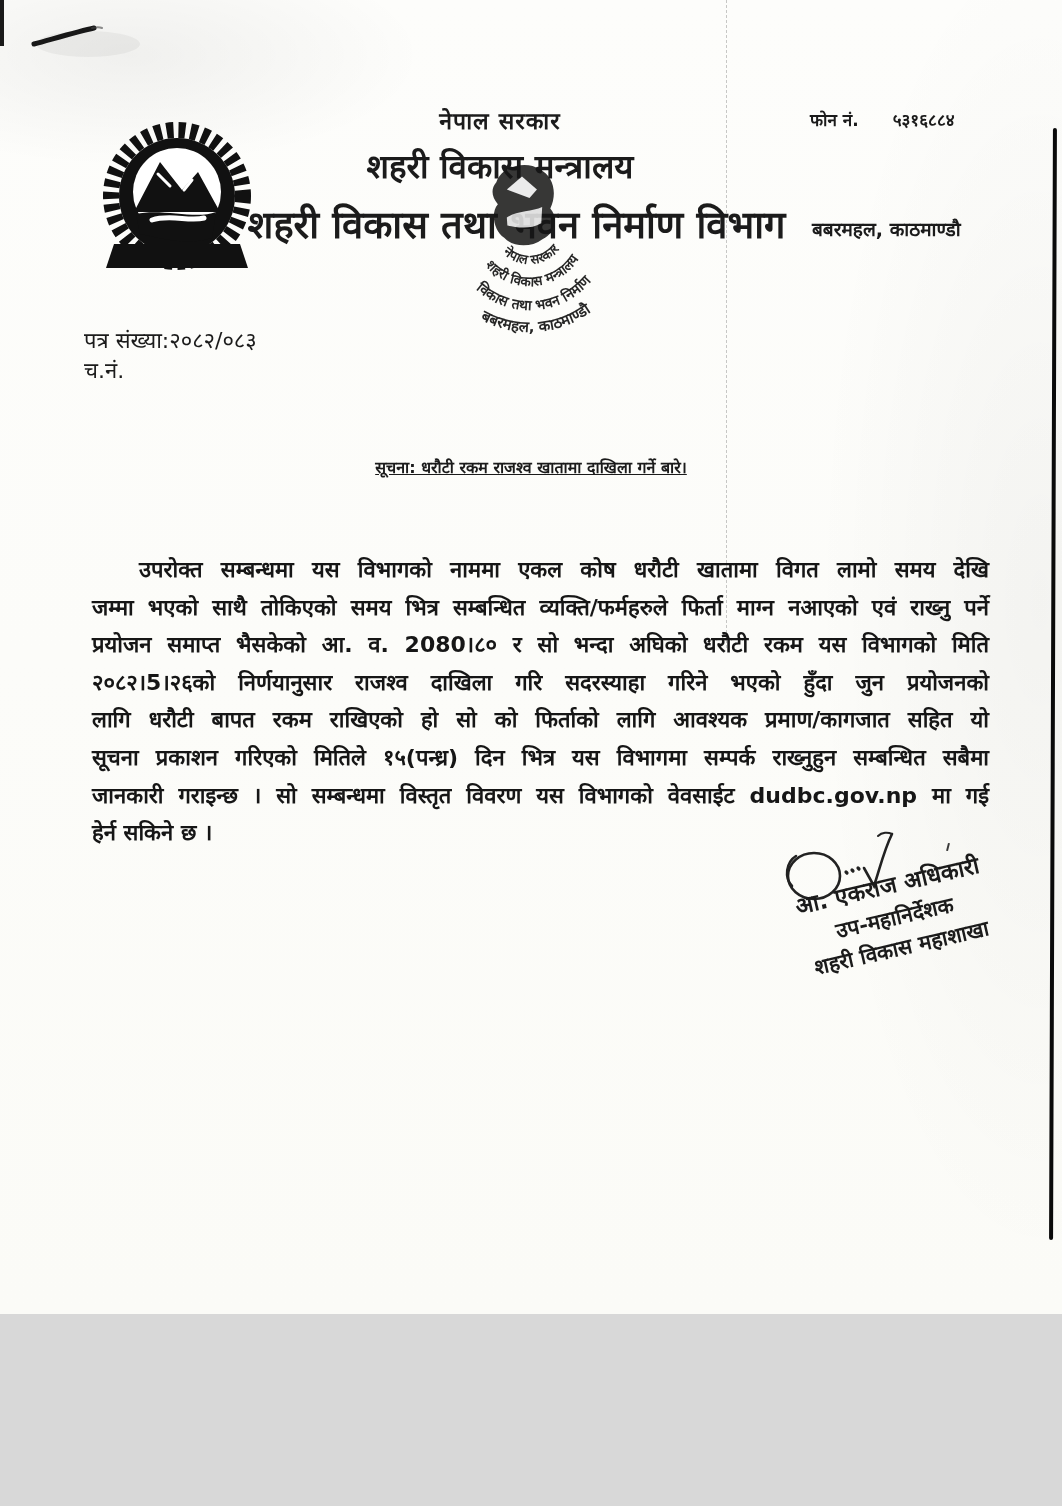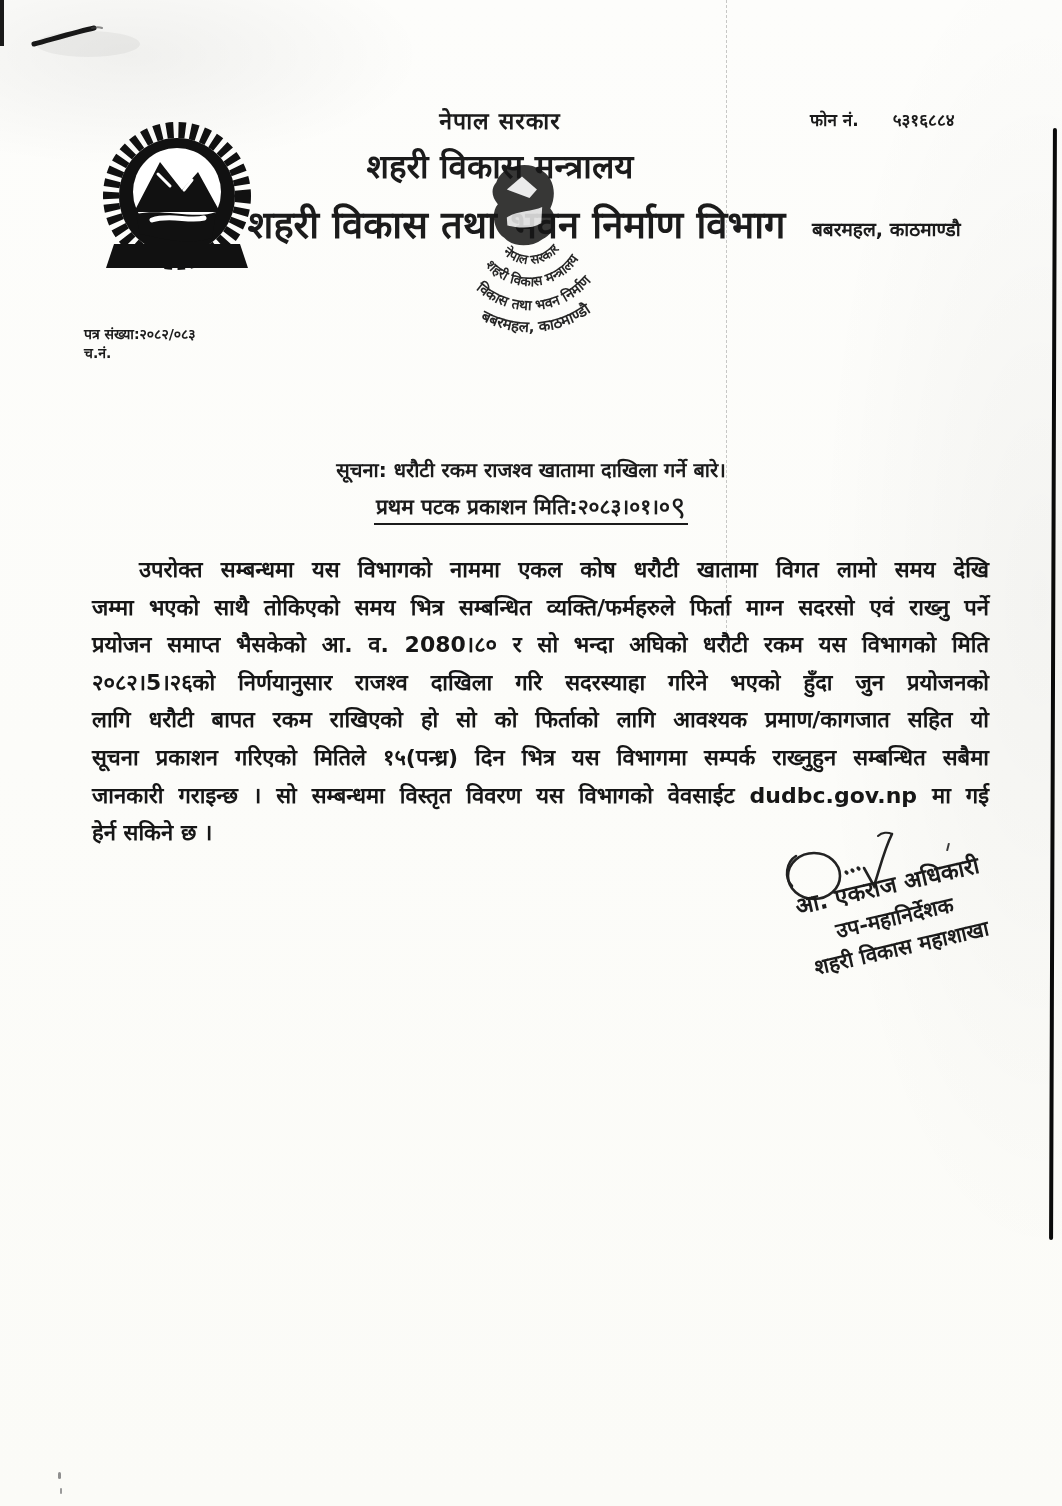--- a/index.html
+++ b/index.html
@@ -1,18 +1,18 @@
 <!DOCTYPE html>
 <html><head>
 <meta charset="utf-8">
 <style>
   html,body{margin:0;padding:0;background:#d8d8d8;}
   .page{
     position:relative;
-    width:1062px;height:1506px;
+    width:1062px;height:1314px;
     margin:0 auto;
     overflow:hidden;
     color:#1b1b1b;
     font-family:"DejaVu Sans","Liberation Sans",sans-serif;
     background:
       radial-gradient(ellipse 420px 160px at 130px 55px, rgba(0,0,0,0.05), transparent 70%),
       radial-gradient(ellipse 300px 900px at 1040px 600px, rgba(0,0,0,0.035), transparent 75%),
       linear-gradient(#fdfdfb,#fbfbf7);
   }
   
@@ -29,26 +29,26 @@
   .header .ministry{font-size:33px;margin-top:7px;}
   .header .dept{font-size:38px;margin-top:9px;padding-left:33px;}
   .phone-row{position:absolute;left:810px;top:108px;font-size:17px;font-weight:700;white-space:nowrap;}
   .phone-row .num{margin-left:28px;}
   .address{position:absolute;left:812px;top:216px;font-size:19px;font-weight:700;white-space:nowrap;}
 
   .emblem{position:absolute;left:92px;top:116px;}
   .stamp{position:absolute;left:415px;top:150px;opacity:.93;transform:rotate(-4deg);}
 
   
-  .meta{position:absolute;left:84px;top:324px;font-size:14px;font-weight:700;}
+  .meta{position:absolute;left:84px;top:324px;font-size:22px;font-weight:400;}
   .meta .chno{}
 
   
   .subject{position:absolute;left:0;top:456px;width:1062px;text-align:center;font-weight:700;}
-  .subject .title{font-size:20px;}
+  .subject .title{font-size:16px;text-decoration:underline;}
   .subject .pub{display:inline-block;margin-top:9px;font-size:21px;border-bottom:2px solid #1b1b1b;padding:0 2px 3px 2px;}
   .subject .pub .hand{font-size:31px;font-weight:400;display:inline-block;transform:translateY(4px);line-height:20px;}
 
   
   .letter-body{position:absolute;left:92px;top:551px;width:897px;font-size:22px;font-weight:700;color:#161616;}
   .bline{line-height:37.6px;text-align:justify;text-align-last:justify;white-space:normal;}
   .bline.first{text-indent:47px;}
   .bline.last{text-align:right;text-align-last:left;}
 
   
@@ -115,28 +115,25 @@
     </g>
   </svg>
 
   <div class="meta">
     <div class="ltrno">पत्र संख्या:२०८२/०८३</div>
     <div class="chno">च.नं.</div>
   </div>
 
   <div class="subject">
     <div class="title">सूचना: धरौटी रकम राजश्व खातामा दाखिला गर्ने बारे।</div>
-    <div>
-      <span class="pub"><span>प्रथम पटक प्रकाशन मिति:२०८३।०१।०</span><span class="hand">९</span></span>
-    </div>
   </div>
 
   <div class="letter-body">
     <div class="bline first">उपरोक्त सम्बन्धमा यस विभागको नाममा एकल कोष धरौटी खातामा विगत लामो समय देखि</div>
-    <div class="bline">जम्मा भएको साथै तोकिएको समय भित्र सम्बन्धित व्यक्ति/फर्महरुले फिर्ता माग्न सदरसो एवं राख्नु पर्ने</div>
+    <div class="bline">जम्मा भएको साथै तोकिएको समय भित्र सम्बन्धित व्यक्ति/फर्महरुले फिर्ता माग्न नआएको एवं राख्नु पर्ने</div>
     <div class="bline">प्रयोजन समाप्त भैसकेको आ. व. 2080।८० र सो भन्दा अघिको धरौटी रकम यस विभागको मिति</div>
     <div class="bline">२०८२।5।२६को निर्णयानुसार राजश्व दाखिला गरि सदरस्याहा गरिने भएको हुँदा जुन प्रयोजनको</div>
     <div class="bline">लागि धरौटी बापत रकम राखिएको हो सो को फिर्ताको लागि आवश्यक प्रमाण/कागजात सहित यो</div>
     <div class="bline">सूचना प्रकाशन गरिएको मितिले १५(पन्ध्र) दिन भित्र यस विभागमा सम्पर्क राख्नुहुन सम्बन्धित सबैमा</div>
     <div class="bline">जानकारी गराइन्छ । सो सम्बन्धमा विस्तृत विवरण यस विभागको वेवसाईट dudbc.gov.np मा गई</div>
     <div class="bline last">हेर्न सकिने छ ।</div>
   </div>
 
   <svg class="sig-mark" width="160" height="76" viewBox="0 0 160 76">
     <g fill="none" stroke="#222" stroke-width="2.6" stroke-linecap="round">

